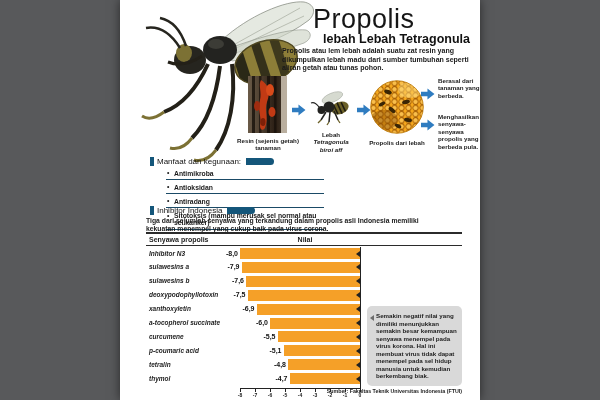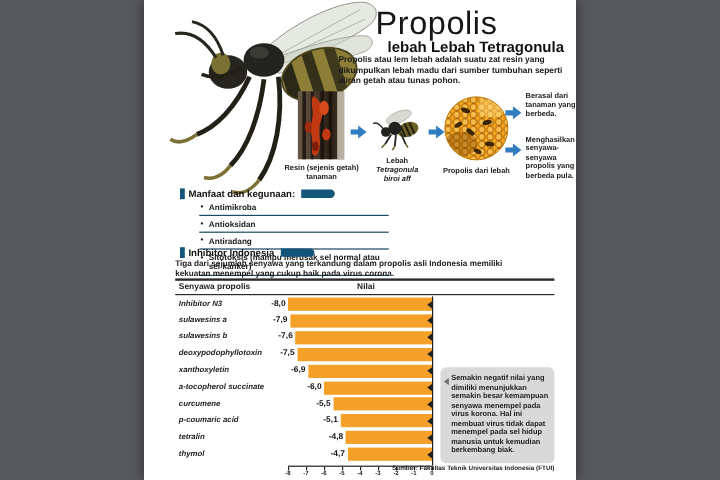--- a/index.html
+++ b/index.html
@@ -16,21 +16,21 @@
 
   
   .caption{font-size:6.2px;font-weight:bold;text-align:center;line-height:7.4px;color:#222;}
   .cap-it{font-style:italic;}
   .result-text{width:43px;font-size:6.2px;font-weight:bold;line-height:7.4px;color:#222;}
   .arrow-icon{width:14px;height:12px;}
 
   
   .sec-head{display:flex;align-items:center;gap:3px;}
   .sq{width:4px;height:9px;background:#14567a;}
-  .sec-label{font-size:8px;font-weight:bold;color:#111;white-space:nowrap;}
+  .sec-label{font-size:8px;font-weight:normal;color:#111;white-space:nowrap;}
   .hbar{width:28px;height:7px;background:#14567a;border-radius:0 4px 4px 0;margin-left:2px;}
 
   .benefit-item{position:relative;width:150px;font-size:6.8px;font-weight:bold;color:#1a1a1a;
                 padding:1.5px 0 2.5px 8px;border-bottom:1px solid #1a4a66;margin-bottom:2.2px;}
   .benefit-item::before{content:"•";position:absolute;left:1px;top:1px;}
   .para{font-size:6.8px;font-weight:bold;line-height:8.2px;color:#1a1a1a;}
 
   
   .chart{left:26px;top:232px;width:316px;height:164px;}
   .rule-thick{left:0;top:0;width:316px;height:2px;background:#2b2b2b;}

